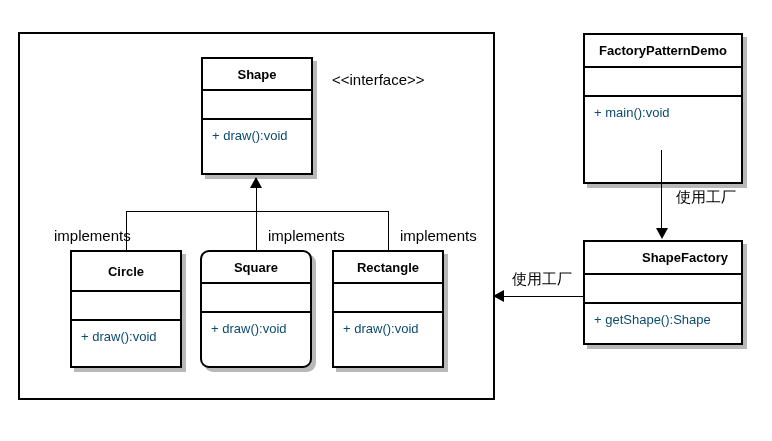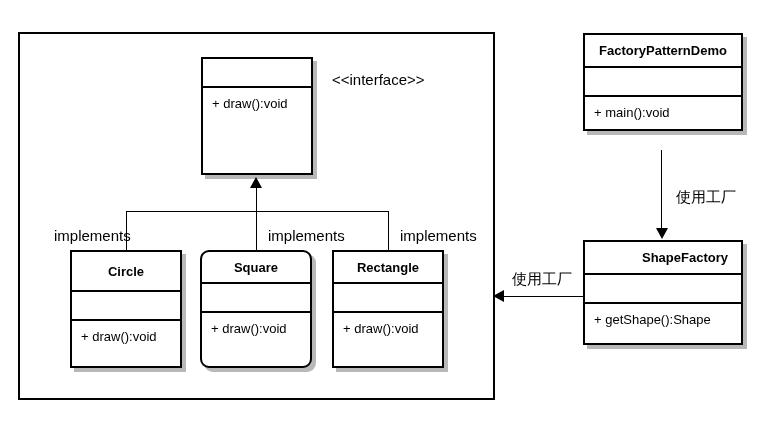--- a/index.html
+++ b/index.html
@@ -45,21 +45,21 @@
     align-items: center;
     justify-content: center;
   }
   .uml-attrs {
     box-sizing: border-box;
     border-bottom: 2px solid #000000;
   }
   .uml-methods {
     box-sizing: border-box;
     font-size: 13px;
-    color: #000000;
+    color: #0c4a6e;
     padding: 8px 7px 0 9px;
     text-align: left;
   }
   
   .line-h {
     position: absolute;
     height: 0;
     border-top: 1.6px solid #000000;
   }
   .line-v {
@@ -105,20 +105,21 @@
   }
 </style>
 </head>
 <body>
 
 <div id="canvas">
 
   <div class="group-box" style="left:18px; top:32px; width:477px; height:368px;"></div>
 
   <div class="uml-class" style="left:201px; top:57px; width:112px; height:118px;">
+    <div class="uml-title" style="height:32px;">Shape</div>
     <div class="uml-attrs" style="height:29px;"></div>
     <div class="uml-methods" style="flex:1;">+ draw():void</div>
   </div>
 
   <div class="label" style="left:332px; top:72px;">&lt;&lt;interface&gt;&gt;</div>
 
   <div class="arrow-up" style="left:250px; top:177px;"></div>
 
   <div class="line-v" style="left:256px; top:188px; height:62px;"></div>
 
@@ -143,21 +144,21 @@
     <div class="uml-attrs" style="height:29px;"></div>
     <div class="uml-methods" style="flex:1;">+ draw():void</div>
   </div>
 
   <div class="uml-class" style="left:332px; top:250px; width:112px; height:118px;">
     <div class="uml-title" style="height:32px;">Rectangle</div>
     <div class="uml-attrs" style="height:29px;"></div>
     <div class="uml-methods" style="flex:1;">+ draw():void</div>
   </div>
 
-  <div class="uml-class" style="left:583px; top:33px; width:160px; height:98px;">
+  <div class="uml-class" style="left:583px; top:33px; width:160px; height:151px;">
     <div class="uml-title" style="height:33px;">FactoryPatternDemo</div>
     <div class="uml-attrs" style="height:29px;"></div>
     <div class="uml-methods" style="flex:1;">+ main():void</div>
   </div>
 
   <div class="line-v" style="left:661px; top:150px; height:78px;"></div>
   <div class="arrow-down" style="left:656px; top:228px;"></div>
   <div class="label-cjk" style="left:676px; top:189px;">使用工厂</div>
 
   <div class="uml-class" style="left:583px; top:240px; width:160px; height:105px;">

